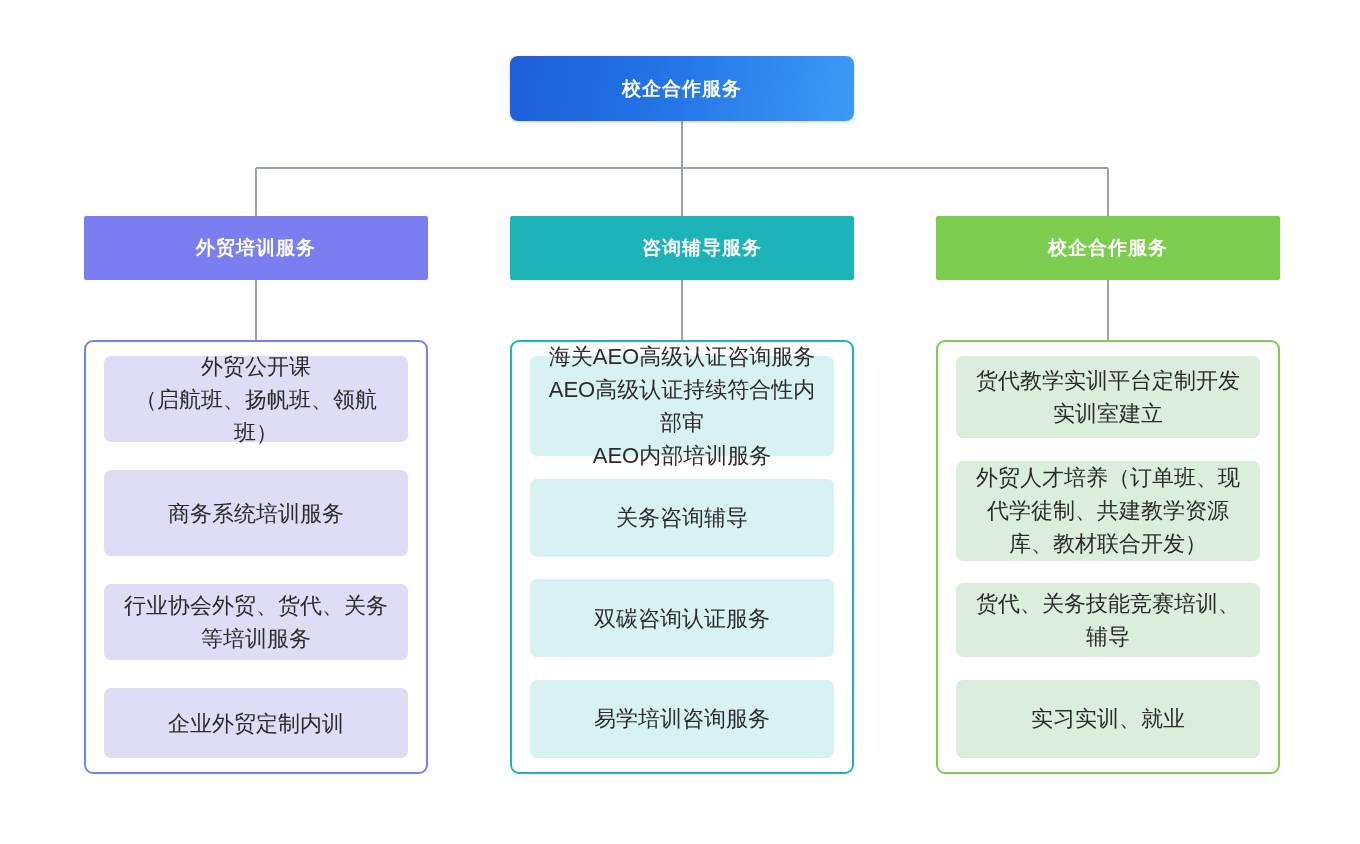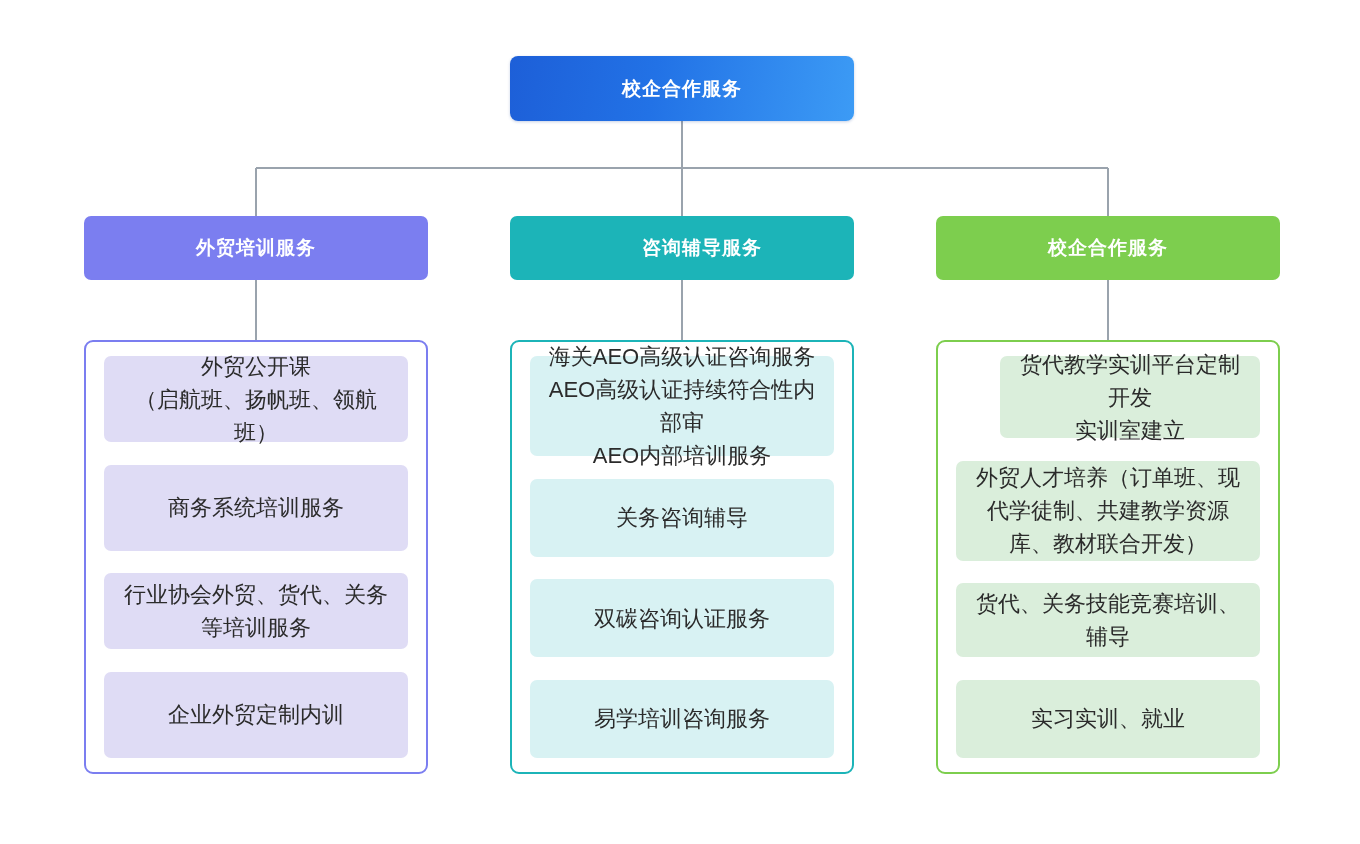--- a/index.html
+++ b/index.html
@@ -51,21 +51,21 @@
     top: 216px;
     width: 344px;
   }
   .branch-1 { left: 84px; }
   .branch-2 { left: 510px; }
   .branch-3 { left: 936px; }
 
   .branch-header {
     width: 344px;
     height: 64px;
-    border-radius: 7px;
+    border-radius: 2px;
     display: flex;
     align-items: center;
     justify-content: center;
     color: #ffffff;
     font-size: 19px;
     font-weight: bold;
     letter-spacing: 1px;
   }
 
   .branch-body {
@@ -107,28 +107,28 @@
 
   
   .branch-3 .branch-header { background: #7dce4e; }
   .branch-3 .branch-body   { border-color: #7dce4e; }
   .branch-3 .leaf          { background: #daeedb; }
 
   
   .branch-1 .leaf:nth-child(1) { height: 86px; }
   .branch-1 .leaf:nth-child(2) { height: 86px; }
   .branch-1 .leaf:nth-child(3) { height: 76px; }
-  .branch-1 .leaf:nth-child(4) { height: 86px; }
+  .branch-1 .leaf:nth-child(4) { height: 70px; }
 
   .branch-2 .leaf:nth-child(1) { height: 100px; }
   .branch-2 .leaf:nth-child(2) { height: 78px; }
   .branch-2 .leaf:nth-child(3) { height: 78px; }
   .branch-2 .leaf:nth-child(4) { height: 78px; }
 
-  .branch-3 .leaf:nth-child(1) { height: 82px; margin-left: 44px; }
+  .branch-3 .leaf:nth-child(1) { height: 82px; }
   .branch-3 .leaf:nth-child(2) { height: 100px; }
   .branch-3 .leaf:nth-child(3) { height: 74px; }
   .branch-3 .leaf:nth-child(4) { height: 78px; }
 </style>
 </head>
 <body>
 
 <div id="chart-root">
 
   <svg id="connector-layer" viewBox="0 0 1360 844" width="1360" height="844" xmlns="http://www.w3.org/2000/svg">

